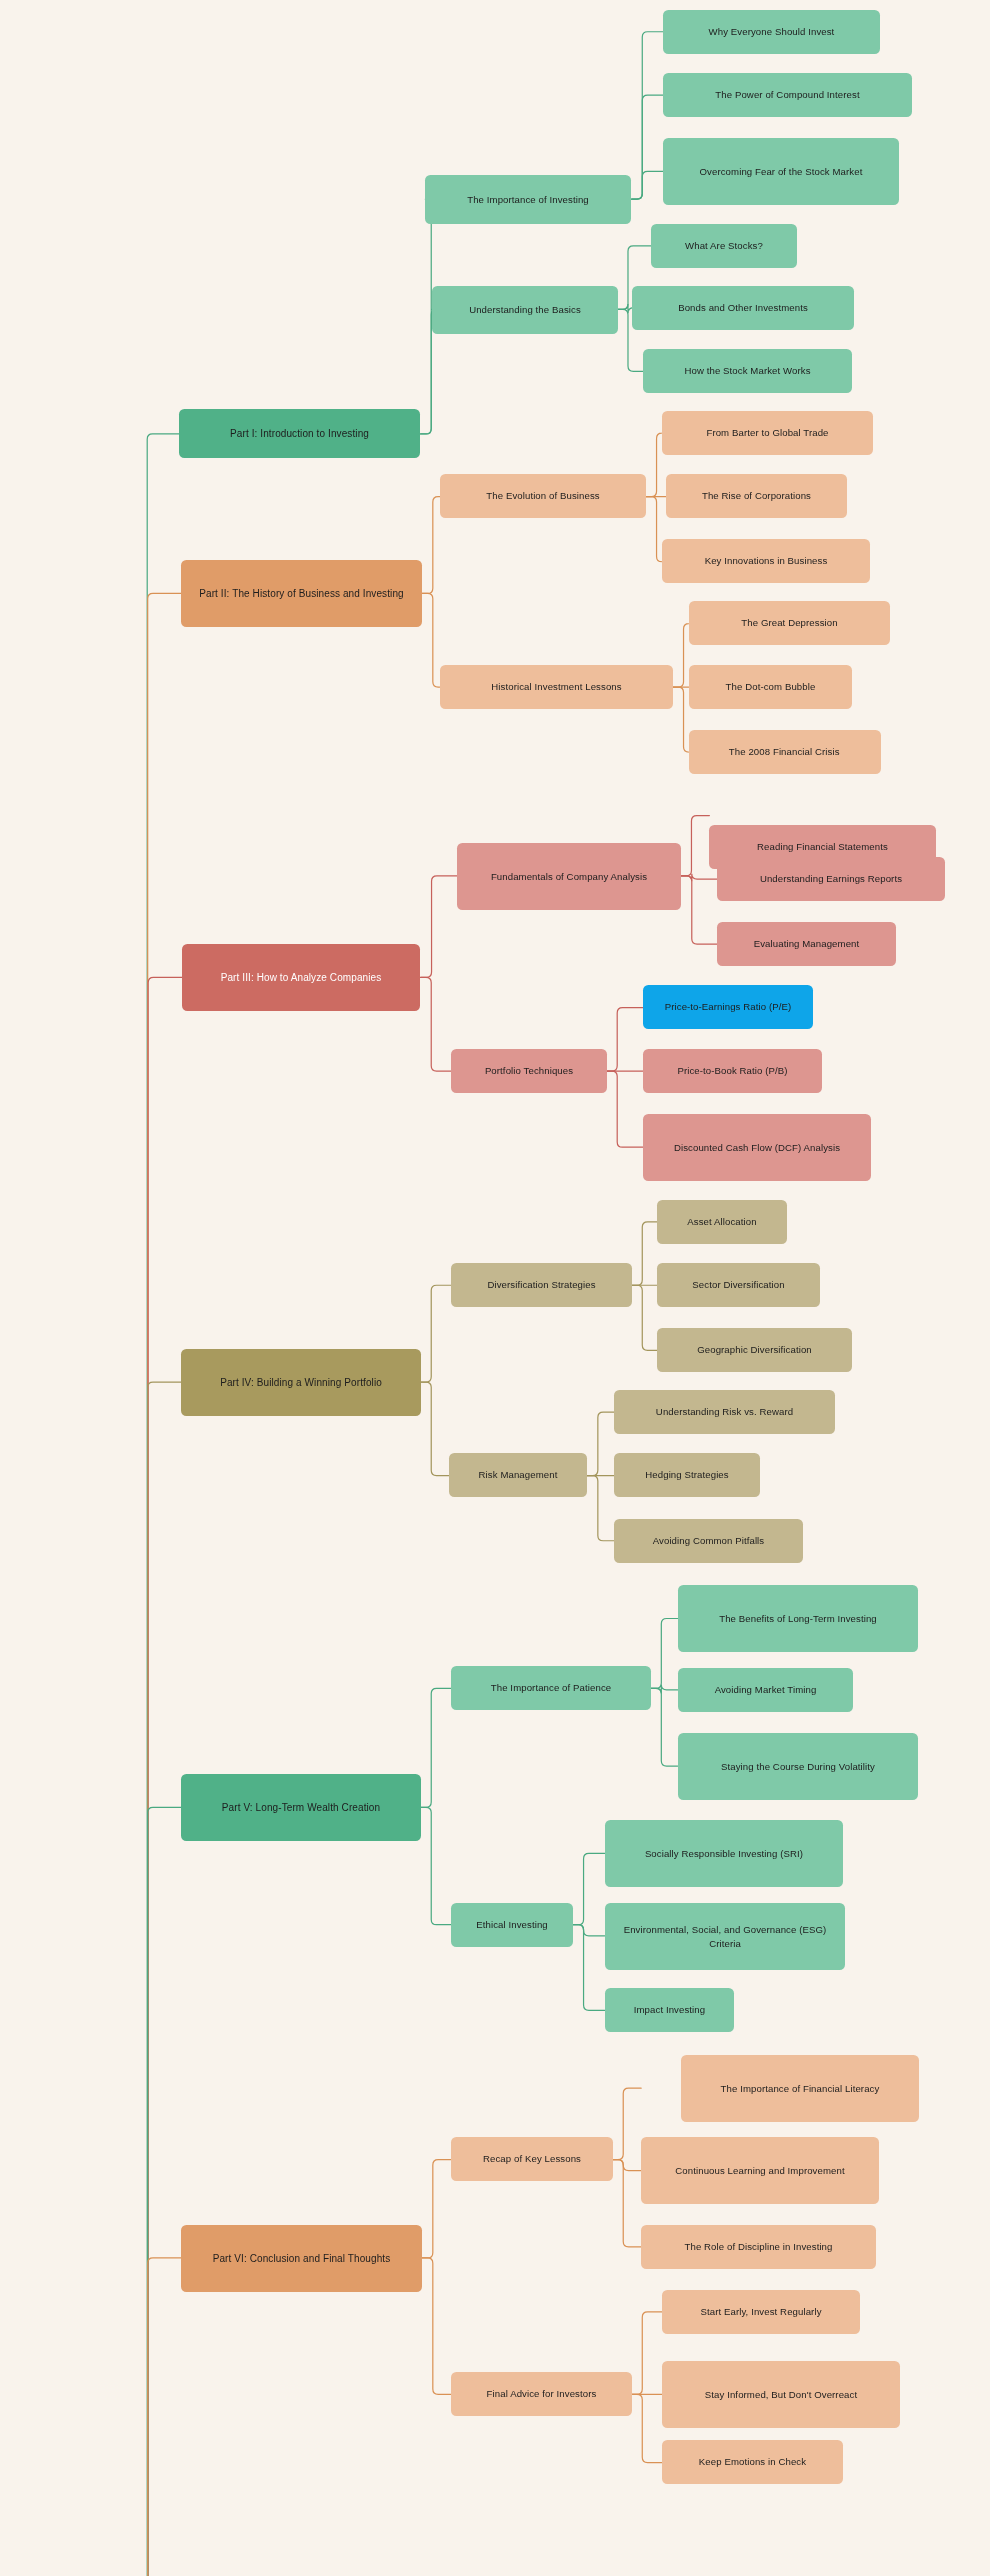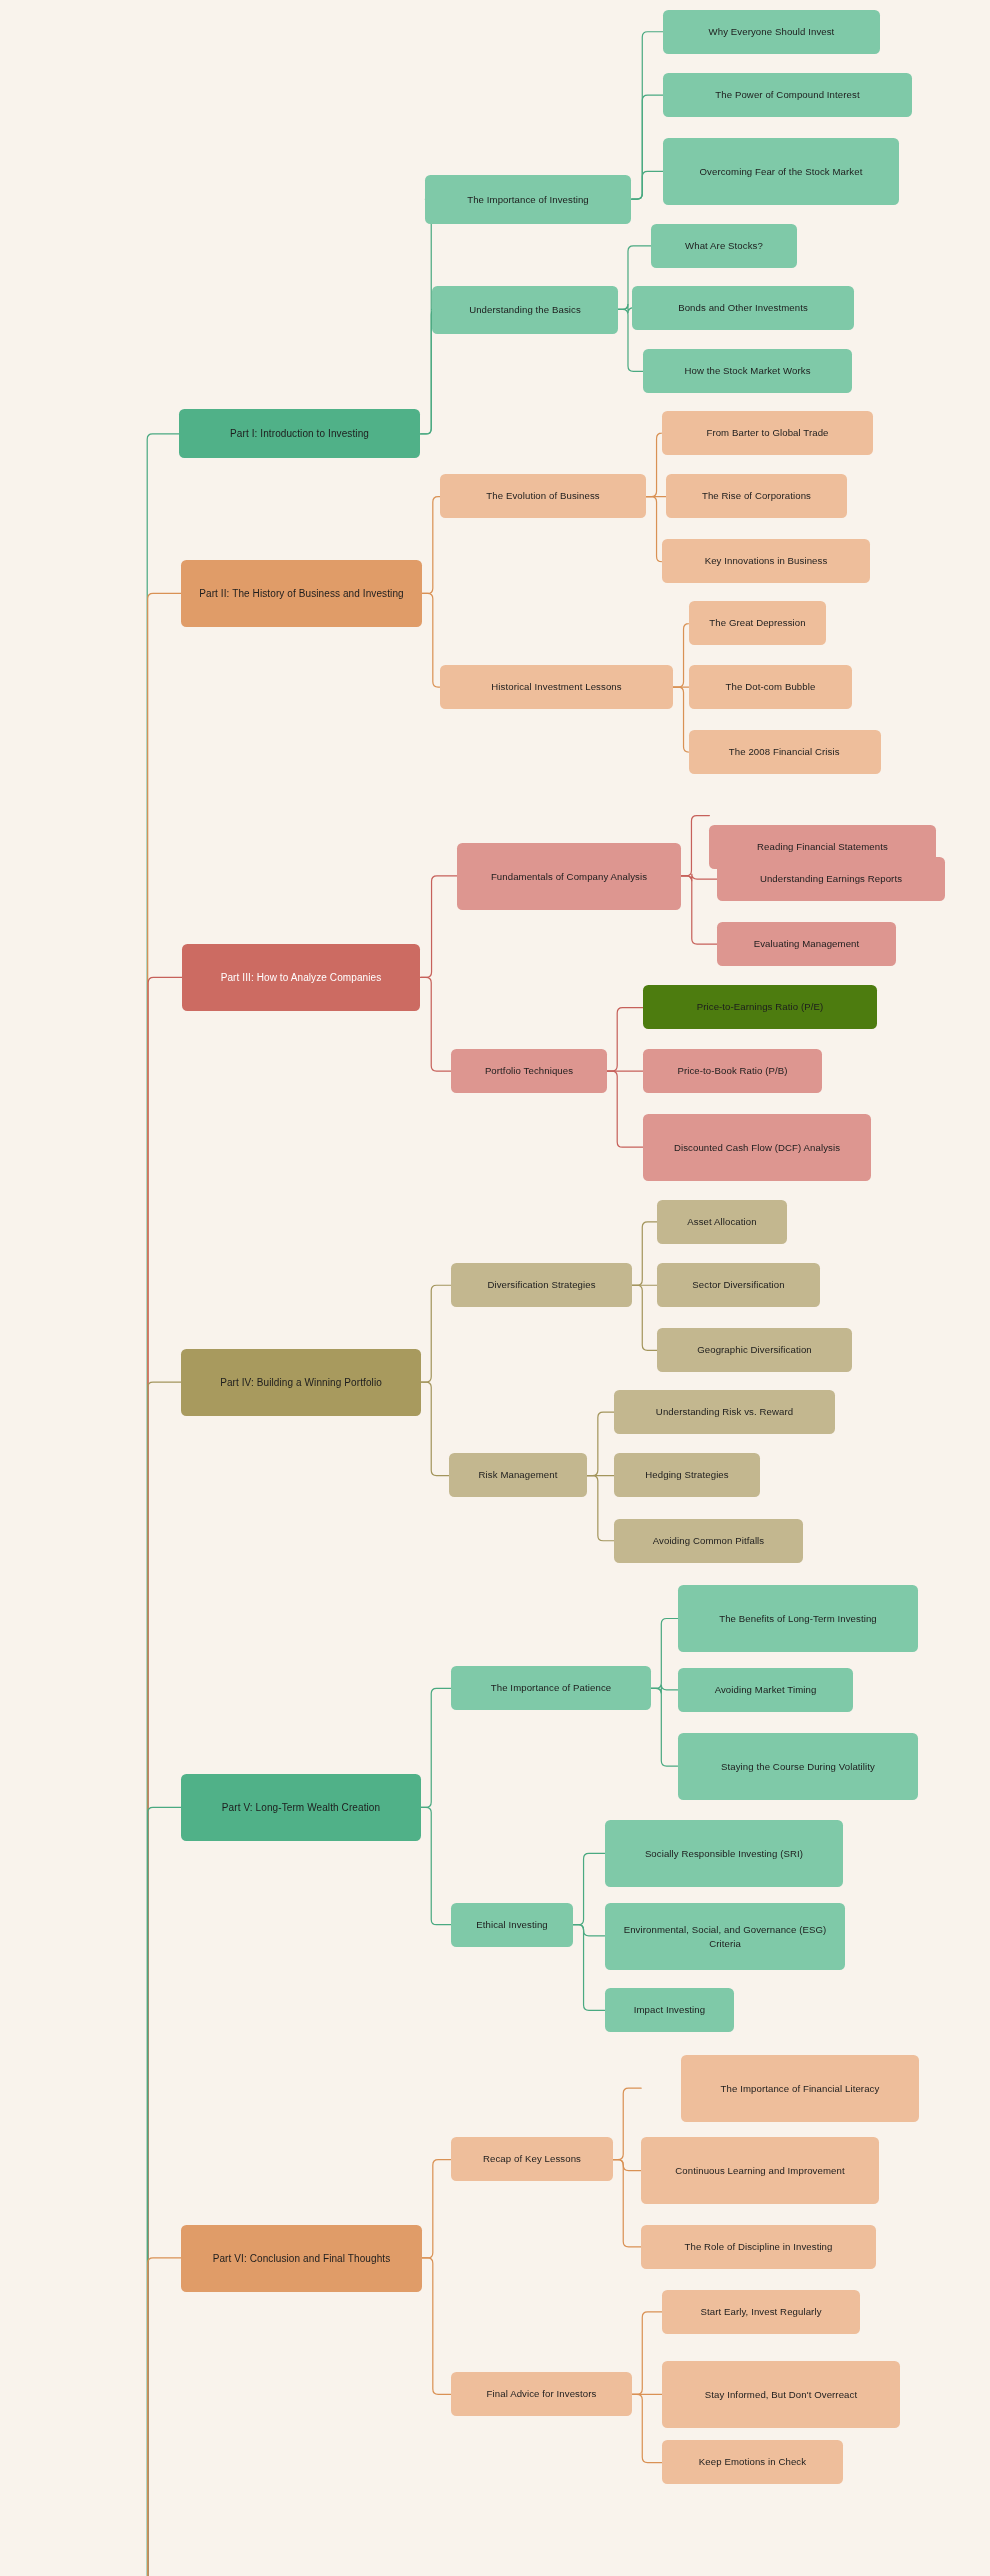--- a/index.html
+++ b/index.html
@@ -114,30 +114,30 @@
       <div class="node lvl2" style="left: 432px; top: 286px; width: 186px; height: 48px; background: rgb(127, 201, 168); color: rgb(29, 29, 29);">Understanding the Basics</div>
       <div class="node lvl3" style="left: 651px; top: 224px; width: 146px; height: 44px; background: rgb(127, 201, 168); color: rgb(29, 29, 29);">What Are Stocks?</div>
       <div class="node lvl3" style="left: 632px; top: 286px; width: 222px; height: 44px; background: rgb(127, 201, 168); color: rgb(29, 29, 29);">Bonds and Other Investments</div>
       <div class="node lvl3" style="left: 643px; top: 349px; width: 209px; height: 44px; background: rgb(127, 201, 168); color: rgb(29, 29, 29);">How the Stock Market Works</div>
       <div class="node lvl1 " style="left: 181px; top: 560px; width: 241px; height: 67px; background: rgb(224, 156, 104); color: rgb(29, 29, 29);">Part II: The History of Business and Investing</div>
       <div class="node lvl2" style="left: 440px; top: 474px; width: 206px; height: 44px; background: rgb(238, 190, 155); color: rgb(29, 29, 29);">The Evolution of Business</div>
       <div class="node lvl3" style="left: 662px; top: 411px; width: 211px; height: 44px; background: rgb(238, 190, 155); color: rgb(29, 29, 29);">From Barter to Global Trade</div>
       <div class="node lvl3" style="left: 666px; top: 474px; width: 181px; height: 44px; background: rgb(238, 190, 155); color: rgb(29, 29, 29);">The Rise of Corporations</div>
       <div class="node lvl3" style="left: 662px; top: 539px; width: 208px; height: 44px; background: rgb(238, 190, 155); color: rgb(29, 29, 29);">Key Innovations in Business</div>
       <div class="node lvl2" style="left: 440px; top: 665px; width: 233px; height: 44px; background: rgb(238, 190, 155); color: rgb(29, 29, 29);">Historical Investment Lessons</div>
-      <div class="node lvl3" style="left: 689px; top: 601px; width: 137px; height: 44px; background: rgb(238, 190, 155); color: rgb(29, 29, 29);">The Great Depression</div>
+      <div class="node lvl3" style="left: 689px; top: 601px; width: 201px; height: 44px; background: rgb(238, 190, 155); color: rgb(29, 29, 29);">The Great Depression</div>
       <div class="node lvl3" style="left: 689px; top: 665px; width: 163px; height: 44px; background: rgb(238, 190, 155); color: rgb(29, 29, 29);">The Dot-com Bubble</div>
       <div class="node lvl3" style="left: 689px; top: 730px; width: 192px; height: 44px; background: rgb(238, 190, 155); color: rgb(29, 29, 29); padding-left: 6px;">The 2008 Financial Crisis</div>
       <div class="node lvl1 white-text" style="left: 182px; top: 944px; width: 238px; height: 67px; background: rgb(204, 107, 98); color: rgb(255, 255, 255);">Part III: How to Analyze Companies</div>
       <div class="node lvl2" style="left: 457px; top: 843px; width: 224px; height: 67px; background: rgb(221, 150, 144); color: rgb(29, 29, 29);">Fundamentals of Company Analysis</div>
       <div class="node lvl3" style="left: 709px; top: 793px; width: 227px; height: 44px; background: rgb(221, 150, 144); color: rgb(29, 29, 29); margin-top: 32px;">Reading Financial Statements</div>
       <div class="node lvl3" style="left: 717px; top: 857px; width: 228px; height: 44px; background: rgb(221, 150, 144); color: rgb(29, 29, 29);">Understanding Earnings Reports</div>
       <div class="node lvl3" style="left: 717px; top: 922px; width: 179px; height: 44px; background: rgb(221, 150, 144); color: rgb(29, 29, 29);">Evaluating Management</div>
       <div class="node lvl2" style="left: 451px; top: 1049px; width: 156px; height: 44px; background: rgb(221, 150, 144); color: rgb(29, 29, 29);">Portfolio Techniques</div>
-      <div class="node lvl3" style="left: 643px; top: 985px; width: 234px; height: 44px; background: #4d7c0f; color: rgb(29, 29, 29);">Price-to-Earnings Ratio (P/E)</div>
+      <div class="node lvl3" style="left: 643px; top: 985px; width: 170px; height: 44px; background: #0ea5e9; color: rgb(29, 29, 29);">Price-to-Earnings Ratio (P/E)</div>
       <div class="node lvl3" style="left: 643px; top: 1049px; width: 179px; height: 44px; background: rgb(221, 150, 144); color: rgb(29, 29, 29);">Price-to-Book Ratio (P/B)</div>
       <div class="node lvl3" style="left: 643px; top: 1114px; width: 228px; height: 67px; background: rgb(221, 150, 144); color: rgb(29, 29, 29);">Discounted Cash Flow (DCF) Analysis</div>
       <div class="node lvl1 " style="left: 181px; top: 1349px; width: 240px; height: 67px; background: rgb(168, 154, 94); color: rgb(29, 29, 29);">Part IV: Building a Winning Portfolio</div>
       <div class="node lvl2" style="left: 451px; top: 1263px; width: 181px; height: 44px; background: rgb(195, 183, 143); color: rgb(29, 29, 29);">Diversification Strategies</div>
       <div class="node lvl3" style="left: 657px; top: 1200px; width: 130px; height: 44px; background: rgb(195, 183, 143); color: rgb(29, 29, 29);">Asset Allocation</div>
       <div class="node lvl3" style="left: 657px; top: 1263px; width: 163px; height: 44px; background: rgb(195, 183, 143); color: rgb(29, 29, 29);">Sector Diversification</div>
       <div class="node lvl3" style="left: 657px; top: 1328px; width: 195px; height: 44px; background: rgb(195, 183, 143); color: rgb(29, 29, 29);">Geographic Diversification</div>
       <div class="node lvl2" style="left: 449px; top: 1453px; width: 138px; height: 44px; background: rgb(195, 183, 143); color: rgb(29, 29, 29);">Risk Management</div>
       <div class="node lvl3" style="left: 614px; top: 1390px; width: 221px; height: 44px; background: rgb(195, 183, 143); color: rgb(29, 29, 29);">Understanding Risk vs. Reward</div>
       <div class="node lvl3" style="left: 614px; top: 1453px; width: 146px; height: 44px; background: rgb(195, 183, 143); color: rgb(29, 29, 29);">Hedging Strategies</div>

